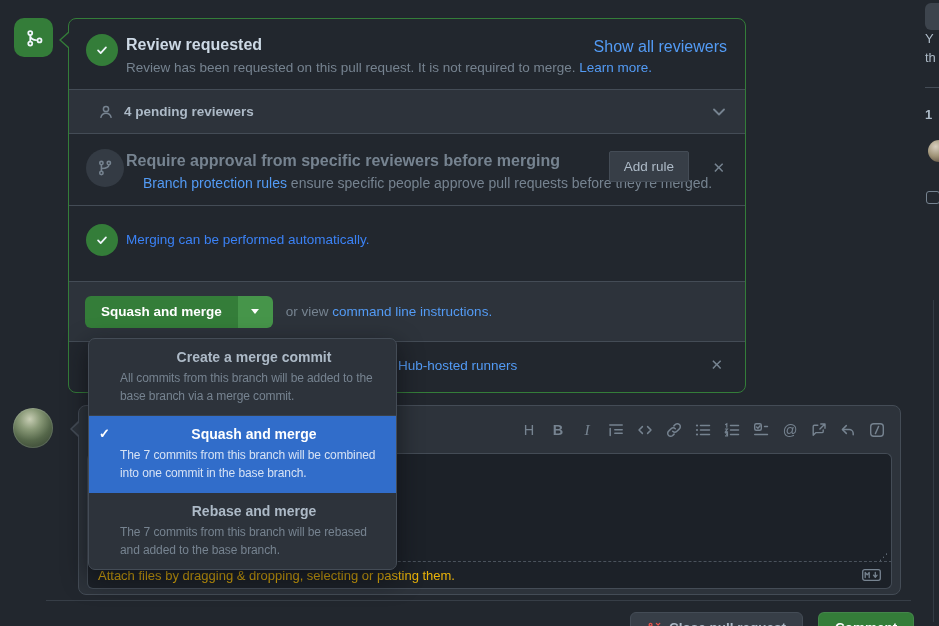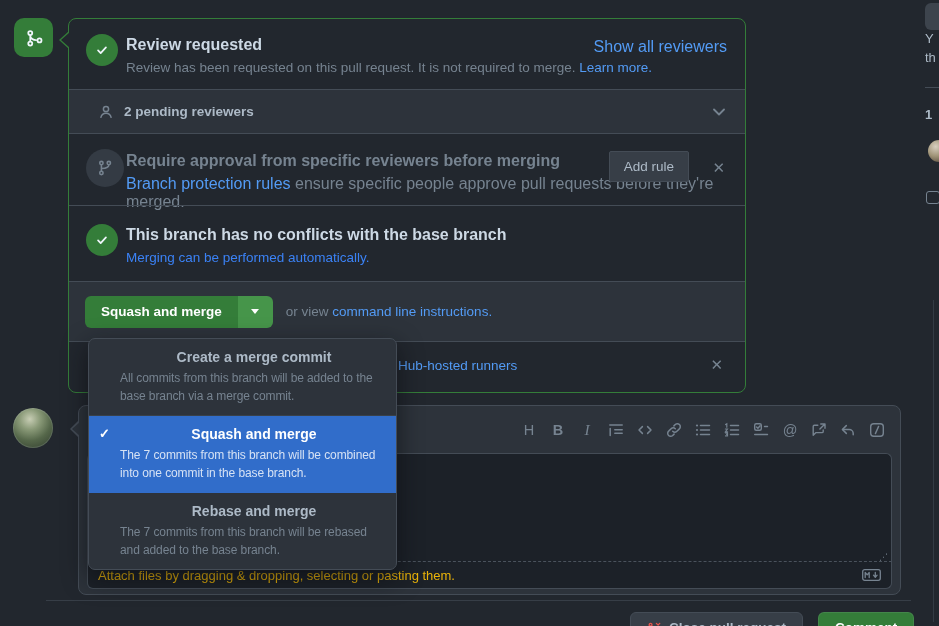--- a/index.html
+++ b/index.html
@@ -51,21 +51,21 @@
   .sec-pending .pend-label { margin-left:10px; font-weight:bold; font-size:13.5px; color:#adbac7; }
   .sec-pending .chev { margin-left:auto; }
 
   .sec-protect { position:relative; height:71px; padding:16px 16px 0 17px; }
   .circle-gray {
     position:absolute; left:17px; top:15px; width:38px; height:38px;
     border-radius:50%; background:#343b44;
     display:flex; align-items:center; justify-content:center;
   }
   .sec-protect .pr-title { margin-left:40px; margin-top:2px; font-size:16px; font-weight:bold; color:#768390; }
-  .sec-protect .pr-sub { margin-left:40px; margin-top:5px; font-size:16px; color:#768390; }
+  .sec-protect .pr-sub { margin-left:57px; margin-top:5px; font-size:14px; color:#768390; }
   .btn-addrule {
     position:absolute; right:56px; top:17px; height:31px; padding:0 14px;
     background:#373e47; border:1px solid #444c56; border-radius:2px;
     color:#adbac7; font-size:13.5px; line-height:29px; cursor:pointer;
   }
   .x-btn { color:#768390; font-size:15px; cursor:pointer; }
   .sec-protect .x-btn { position:absolute; right:20px; top:25px; }
 
   .sec-conflicts { position:relative; height:76px; border-top:1px solid #444c56; padding:20px 16px 0 17px; }
   .sec-conflicts .circle-ok { top:18px; }
@@ -210,21 +210,21 @@
       <a class="show-all link">Show all reviewers</a>
     </div>
 
     <div class="sec-pending">
       <svg class="oct" width="16" height="16" viewBox="0 0 16 16">
         <g fill="none" stroke="#768390" stroke-width="1.5" stroke-linecap="round">
           <circle cx="8" cy="5" r="2.6"></circle>
           <path d="M2.9 13.3c.6-2.9 2.6-4.1 5.1-4.1s4.5 1.2 5.1 4.1"></path>
         </g>
       </svg>
-      <span class="pend-label">2 pending reviewers</span>
+      <span class="pend-label">4 pending reviewers</span>
       <svg class="oct chev" width="12" height="8" viewBox="0 0 12 8">
           <path d="M1 1.5l5 5 5-5" fill="none" stroke="#768390" stroke-width="1.8" stroke-linecap="round" stroke-linejoin="round"></path>
         </svg>
     </div>
 
     <div class="sec-protect">
       <div class="circle-gray">
         <svg class="oct" width="18" height="18" viewBox="0 0 16 16">
           <g fill="none" stroke="#768390" stroke-width="1.4">
             <circle cx="4.8" cy="3.6" r="1.5"></circle>
@@ -239,21 +239,20 @@
       <div class="btn-addrule">Add rule</div>
       <span class="x-btn">✕</span>
     </div>
 
     <div class="sec-conflicts">
       <div class="circle-ok">
         <svg class="oct" width="14" height="14" viewBox="0 0 16 16">
             <path d="M3.5 8.5l3 3 6-6.5" fill="none" stroke="#f0f6fc" stroke-width="2" stroke-linecap="round" stroke-linejoin="round"></path>
           </svg>
       </div>
-      <div class="cf-title">This branch has no conflicts with the base branch</div>
       <div class="cf-sub">Merging can be performed automatically.</div>
     </div>
 
     <div class="sec-action">
       <div class="btn-merge">
         <div class="main">Squash and merge</div>
         <div class="caret-part">
           <div class="caret-down"></div>
         </div>
       </div>

